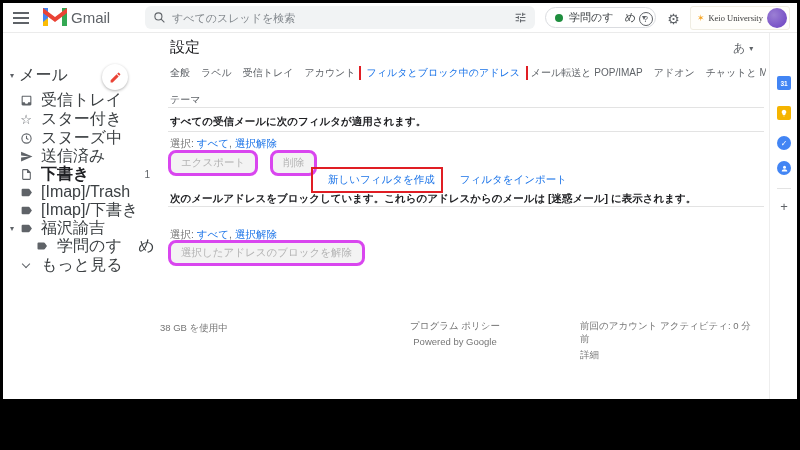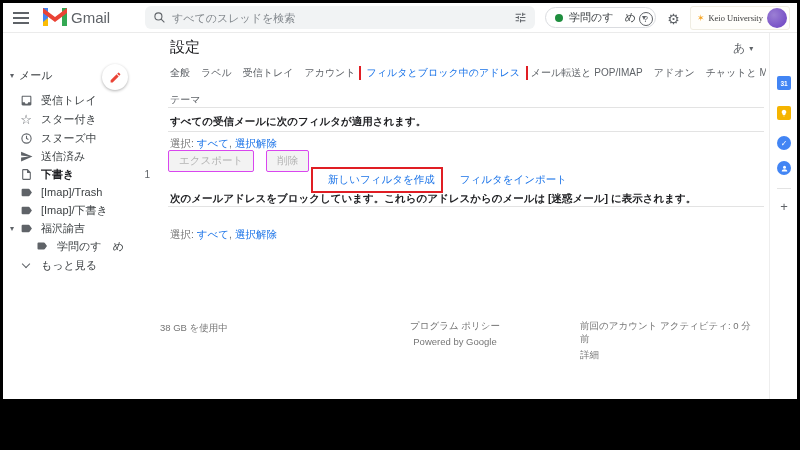--- a/index.html
+++ b/index.html
@@ -26,42 +26,42 @@
   .badge .mark { color: #f6a21d; font-size: 9px; }
   .badge .uni { font-family: "Liberation Serif", "DejaVu Serif", serif; font-size: 8.5px; color: #3a3a3a; }
   .avatar { width: 20px; height: 20px; border-radius: 50%; background: radial-gradient(circle at 35% 35%, #9b7fd4, #6a3fc0); }
 
   
   .sidebar { position: absolute; left: 0; top: 30px; width: 157px; bottom: 0; background: #fff; }
   .srow { position: absolute; left: 0; height: 18px; width: 157px; display: flex; align-items: center; cursor: pointer; border-radius: 0 9px 9px 0; }
   .srow .tri { width: 14px; text-align: center; color: #5f6368; font-size: 8px; flex: none; margin-left: 2px; }
   .sicon { width: 14px; height: 14px; margin-left: 16px; margin-right: 8px; flex: none; display: flex; align-items: center; justify-content: center; color: #5f6368; }
   .sicon.after-tri { margin-left: 0; }
-  .slabel { font-size: 11px; color: #3c4043; white-space: nowrap; overflow: hidden; }
+  .slabel { font-size: 16px; color: #3c4043; white-space: nowrap; overflow: hidden; }
   .slabel.bold { font-weight: bold; color: #202124; }
   .scount { position: absolute; right: 10px; font-size: 10px; color: #5f6368; }
   .compose { position: absolute; left: 99px; top: 31px; width: 26px; height: 26px; background: #fff; border-radius: 50%; box-shadow: 0 1px 3px rgba(0,0,0,.3); display: flex; align-items: center; justify-content: center; cursor: pointer; }
   .chev-down { display: inline-block; width: 6px; height: 6px; border-right: 1.5px solid #5f6368; border-bottom: 1.5px solid #5f6368; transform: rotate(45deg); margin-top: -3px; }
   .sdivider { position: absolute; left: 8px; width: 141px; border-top: 1px solid #e8e8e8; }
   .plus { position: absolute; right: 12px; font-size: 14px; color: #5f6368; font-weight: 400; }
 
   
   .main { position: absolute; left: 157px; top: 30px; width: 609px; bottom: 0; background: #fff; overflow: hidden; }
   .m-title { position: absolute; left: 10px; top: 5px; font-size: 15px; color: #202124; }
   .lang-btn { position: absolute; left: 573px; top: 7px; display: flex; align-items: center; gap: 4px; color: #5f6368; font-size: 12px; cursor: pointer; }
   .tabs1 { position: absolute; left: 10px; top: 33px; width: 596px; display: flex; align-items: center; gap: 11px; font-size: 10px; white-space: nowrap; overflow: hidden; }
   .tab { color: #5f6368; cursor: pointer; flex: none; }
   .tab.active { color: #1a73e8; }
   .tabs2 { position: absolute; left: 10px; top: 60px; font-size: 10px; }
   .redbox { border: 2px solid #e01e24; padding: 4px 6px; margin: -6px -8px; flex: none; }
   .hr { position: absolute; left: 8px; width: 596px; border-top: 1px solid #e3e3e3; }
   .heading { position: absolute; left: 10px; width: 594px; font-weight: bold; font-size: 10.5px; color: #202124; white-space: nowrap; overflow: hidden; }
   .selrow { position: absolute; left: 10px; font-size: 10.5px; color: #777; white-space: nowrap; }
   .selrow a { color: #1a73e8; text-decoration: none; cursor: pointer; }
-  .gbtn { display: inline-block; background: #f3f3f3; border: 1px solid #d946ef; border-radius: 2px; color: #b3b3b3; font-size: 10.5px; padding: 3px 10px; margin-right: 9px; cursor: default; }
+  .gbtn { display: inline-block; background: #f3f3f3; border: 3px solid #d946ef; border-radius: 8px; color: #b3b3b3; font-size: 10.5px; padding: 3px 10px; margin-right: 9px; cursor: default; }
   .btnrow { position: absolute; left: 8px; }
   .centerrow { position: absolute; left: 0; width: 560px; text-align: center; font-size: 10.5px; white-space: nowrap; }
   .centerrow a { color: #1a73e8; text-decoration: none; cursor: pointer; }
   .centerrow .redbox { display: inline-block; margin: -6px 2px -6px -2px; padding-left: 15px; }
   .graytext { position: absolute; left: 10px; font-size: 10.5px; color: #8a8a8a; }
   .footer { position: absolute; top: 287px; left: 0; width: 609px; font-size: 9.5px; color: #757575; }
   .f-left { position: absolute; left: -8px; top: 2px; }
   .f-center { position: absolute; left: 210px; width: 170px; text-align: center; }
   .f-right { position: absolute; left: 420px; width: 180px; text-align: left; }
   .f-center div, .f-right div { margin-bottom: 3px; }
@@ -278,20 +278,23 @@
       <a style="margin-left:12px">フィルタをインポート</a>
     </div>
 
     <div class="heading" style="top:159px">次のメールアドレスをブロックしています。これらのアドレスからのメールは [迷惑メール] に表示されます。</div>
     <div class="hr" style="top:173px"></div>
     <div class="selrow" style="top:195px">
       <span>選択:</span>
       <a>すべて</a><span>,</span>
       <a>選択解除</a>
     </div>
+    <div class="btnrow" style="top:207px">
+      <span class="gbtn">選択したアドレスのブロックを解除</span>
+    </div>
 
     <div class="footer">
       <span class="f-left">6.38 GB を使用中</span>
       <div class="f-center">
         <div>プログラム ポリシー</div>
         <div>Powered by Google</div>
       </div>
       <div class="f-right">
         <div>前回のアカウント アクティビティ: 0 分前</div>
         <div>詳細</div>

